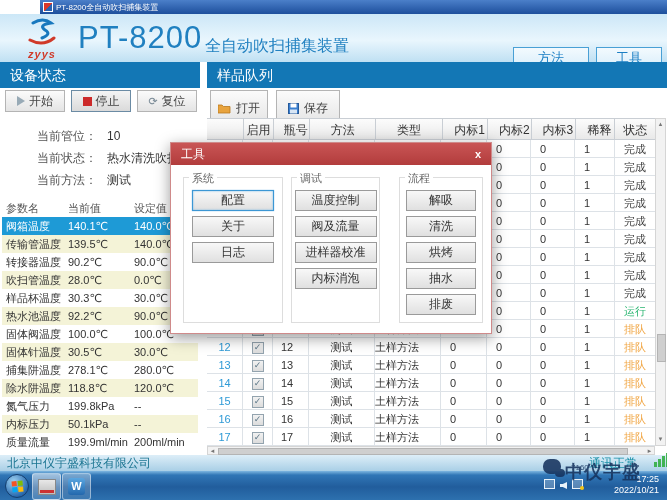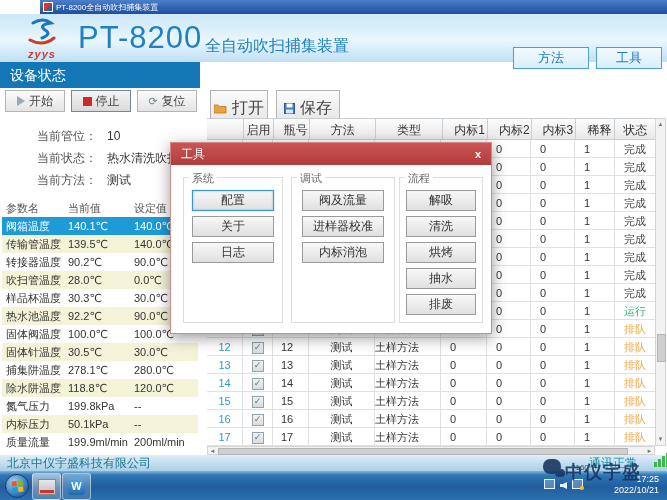--- a/index.html
+++ b/index.html
@@ -43,21 +43,21 @@
   .phead{display:flex;height:18px;line-height:18px;color:#555;}
   .prow{display:flex;height:18px;line-height:18px;background:#fff;}
   .prow.alt{background:#f4f3d7;}
   .prow.sel{background:#1e9ad6;color:#fff;}
   .pcell{overflow:hidden;white-space:nowrap;}
   .pc0{width:66px;padding-left:4px;box-sizing:border-box;}
   .pc1{width:66px;}
   .pc2{width:64px;}
   
   .tool-btn{position:absolute;top:90px;height:36px;box-sizing:border-box;border:1px solid #b4b4b4;
-    background:linear-gradient(#fbfbfb,#e4e4e4);font-size:16px;color:#444;
+    background:linear-gradient(#fbfbfb,#e4e4e4);font-size:12px;color:#444;
     display:flex;align-items:center;justify-content:center;gap:5px;cursor:pointer;}
   .tb-open{left:210px;width:58px;}
   .tb-save{left:276px;width:64px;}
   .qtable{position:absolute;left:207px;top:118px;width:448px;font-size:11px;}
   .qhead{display:flex;height:22px;line-height:22px;background:linear-gradient(#fcfcfc,#e9e9e9);
     border-top:1px solid #c9ced4;border-bottom:1px solid #c9ced4;box-sizing:border-box;font-size:12px;color:#333;}
   .qhead .qcell{border-right:1px solid #c9ced4;text-align:center;}
   .qrow{display:flex;height:18px;line-height:18px;background:#fff;border-bottom:1px solid #dde2e7;box-sizing:border-box;}
   .qrow .qcell{border-right:1px solid #dde2e7;box-sizing:border-box;overflow:hidden;white-space:nowrap;}
   .qc0{width:36px;text-align:center;}
@@ -89,21 +89,21 @@
   .hscroll .arr.r{right:0;}
   
   .dialog{position:absolute;left:170px;top:142px;width:320px;height:190px;background:#fff;
     border:1px solid #cf8a8a;box-shadow:0 4px 14px rgba(0,0,0,.4);z-index:20;}
   .dlg-title{height:22px;background:linear-gradient(#c95555,#b23c3c);color:#fff;font-size:12px;
     line-height:22px;padding:0 10px;display:flex;justify-content:space-between;align-items:center;}
   .dlg-close{font-size:11px;font-weight:bold;cursor:pointer;line-height:22px;}
   .dlg-body{position:relative;height:168px;}
   .dgroup{position:absolute;top:12px;height:146px;border:1px solid #ddd;box-sizing:border-box;padding-top:12px;}
   .dgroup.g0{left:12px;width:100px;}
-  .dgroup.g1{left:120px;width:104px;}
+  .dgroup.g1{left:120px;width:89px;}
   .dgroup.g2{left:228px;width:84px;}
   .dlegend{position:absolute;top:-7px;left:5px;background:#fff;padding:0 3px;font-size:11px;color:#666;}
   .dbtn{display:block;margin:0 auto 5px auto;width:82px;height:21px;box-sizing:border-box;
     border:1px solid #9a9a9a;background:linear-gradient(#f8f8f8,#e0e0e0);font-size:12px;color:#333;
     font-family:inherit;cursor:pointer;line-height:17px;}
   .dgroup.g2 .dbtn{width:70px;}
   .dbtn.focus{border:1px solid #3c97d4;box-shadow:0 0 2px #6ab4e4 inset,0 0 1px #6ab4e4;}
   
   .statusbar{position:absolute;left:0;top:455px;width:667px;height:16px;
     background:linear-gradient(#ddeef8,#a9cfe6);font-size:12px;color:#1a7491;line-height:16px;}
@@ -157,20 +157,21 @@
       </svg>
       <div class="logo-word">zyys</div>
     </div>
     <div class="model">PT-8200</div>
     <div class="subtitle">全自动吹扫捕集装置</div>
     <div class="hbtn method">方法</div>
     <div class="hbtn tools">工具</div>
   </div>
 
   <div class="secbar left">设备状态</div>
+  <div class="secbar right">样品队列</div>
 
   <div class="ctl-btn ctl-start">
     <span class="play-ico"></span>
     <span>开始</span>
   </div>
   <div class="ctl-btn ctl-stop">
     <span class="stop-ico"></span>
     <span>停止</span>
   </div>
   <div class="ctl-btn ctl-reset">
@@ -516,20 +517,21 @@
     </div>
     <div class="dlg-body">
         <div class="dgroup g0">
           <div class="dlegend">系统</div>
           <button class="dbtn focus">配置</button>
           <button class="dbtn">关于</button>
           <button class="dbtn">日志</button>
         </div>
         <div class="dgroup g1">
           <div class="dlegend">调试</div>
+          <button class="dbtn">温度控制</button>
           <button class="dbtn">阀及流量</button>
           <button class="dbtn">进样器校准</button>
           <button class="dbtn">内标消泡</button>
         </div>
         <div class="dgroup g2">
           <div class="dlegend">流程</div>
           <button class="dbtn">解吸</button>
           <button class="dbtn">清洗</button>
           <button class="dbtn">烘烤</button>
           <button class="dbtn">抽水</button>

